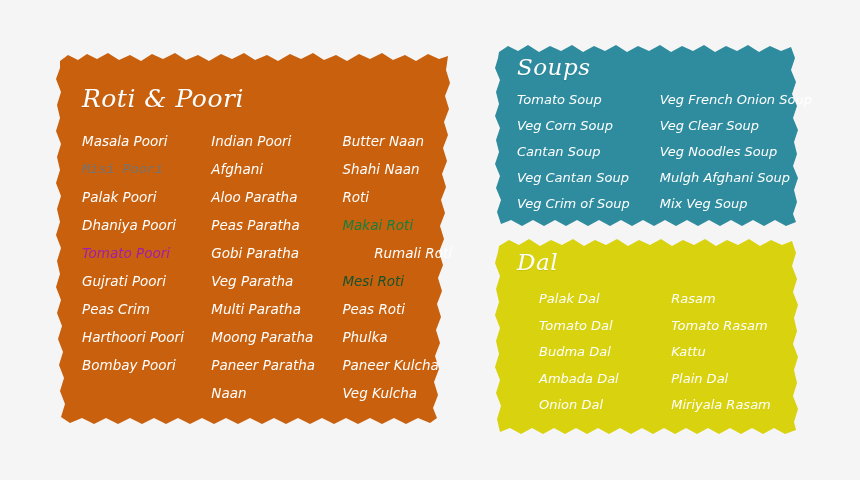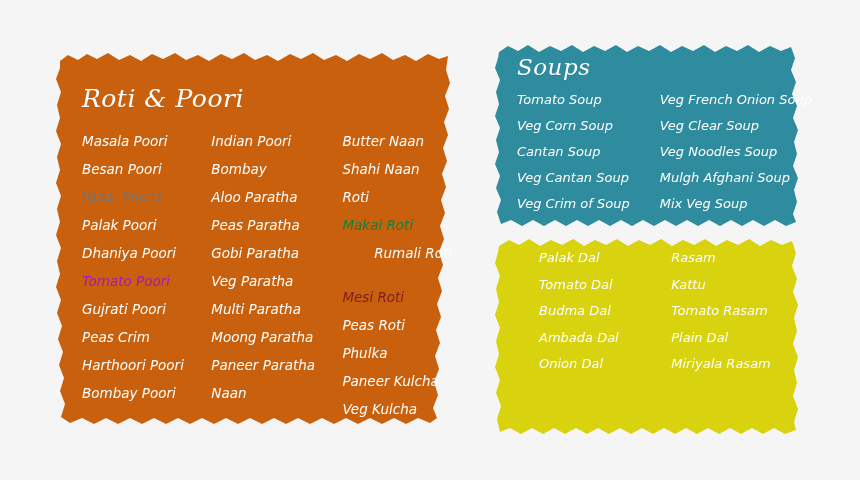--- a/index.html
+++ b/index.html
@@ -163,49 +163,48 @@
           L9,352 L4,339 L8,326 L3,313 L7,300 L2,287 L6,274 L1,261 L5,248
           L0,235 L4,222 L1,209 L5,196 L0,183 L4,170 L1,157 L5,144 L0,131
           L4,118 L1,105 L5,92 L0,79 L4,66 L1,53 L5,40 L0,27 L4,16 Z"></path>
       </svg>
     </div>
     <div class="content">
       <h2 class="panel-title" style="color: rgb(255, 255, 255);">Roti &amp; Poori</h2>
       <div class="cols">
         <div class="col">
           <span class="item" style="color: rgb(255, 255, 255);">Masala Poori</span>
-          <span class="item" style="color: rgb(255, 255, 255);">Besan Poori</span>
           <span class="item" style="color: #737373; font-family: Liberation Mono, monospace;">Misi Poori</span>
           <span class="item" style="color: rgb(255, 255, 255);">Palak Poori</span>
           <span class="item" style="color: rgb(255, 255, 255);">Dhaniya Poori</span>
           <span class="item" style="color: #a21caf;">Tomato Poori</span>
           <span class="item" style="color: rgb(255, 255, 255);">Gujrati Poori</span>
           <span class="item" style="color: rgb(255, 255, 255);">Peas Crim</span>
           <span class="item" style="color: rgb(255, 255, 255);">Harthoori Poori</span>
           <span class="item" style="color: rgb(255, 255, 255);">Bombay Poori</span>
         </div>
         <div class="col">
           <span class="item" style="color: rgb(255, 255, 255);">Indian Poori</span>
-          <span class="item" style="color: rgb(255, 255, 255);">Bombay</span>
+          <span class="item" style="color: rgb(255, 255, 255);">Afghani</span>
           <span class="item" style="color: rgb(255, 255, 255);">Aloo Paratha</span>
           <span class="item" style="color: rgb(255, 255, 255);">Peas Paratha</span>
           <span class="item" style="color: rgb(255, 255, 255);">Gobi Paratha</span>
           <span class="item" style="color: rgb(255, 255, 255);">Veg Paratha</span>
           <span class="item" style="color: rgb(255, 255, 255);">Multi Paratha</span>
           <span class="item" style="color: rgb(255, 255, 255);">Moong Paratha</span>
           <span class="item" style="color: rgb(255, 255, 255);">Paneer Paratha</span>
           <span class="item" style="color: rgb(255, 255, 255);">Naan</span>
         </div>
         <div class="col">
           <span class="item" style="color: rgb(255, 255, 255);">Butter Naan</span>
           <span class="item" style="color: rgb(255, 255, 255);">Shahi Naan</span>
           <span class="item" style="color: rgb(255, 255, 255);">Roti</span>
           <span class="item" style="color: #15803d;">Makai Roti</span>
           <span class="item" style="color: rgb(255, 255, 255); text-align: right;">Rumali Roti</span>
-          <span class="item" style="color: #7f1d1d; margin-top: 16px;">Mesi Roti</span>
+          <span class="item" style="color: #14532d;">Mesi Roti</span>
           <span class="item" style="color: rgb(255, 255, 255);">Peas Roti</span>
           <span class="item" style="color: rgb(255, 255, 255);">Phulka</span>
           <span class="item" style="color: rgb(255, 255, 255);">Paneer Kulcha</span>
           <span class="item" style="color: rgb(255, 255, 255);">Veg Kulcha</span>
         </div>
       </div>
     </div>
   </section>
 
   <section class="panel" id="panel-soups">
@@ -257,32 +256,33 @@
           L303,120 L299,133 L302,146 L298,159 L303,172 L299,185 L301,193
           L290,197 L279,191 L268,197 L257,191 L246,197 L235,191 L224,197
           L213,191 L202,197 L191,191 L180,197 L169,191 L158,197 L147,191
           L136,197 L125,191 L114,197 L103,191 L92,197 L81,191 L70,197
           L59,191 L48,197 L37,191 L26,197 L15,191 L5,195
           L2,182 L6,169 L1,156 L5,143 L0,130 L4,117 L1,104 L5,91 L0,78
           L4,65 L1,52 L5,39 L0,26 L3,15 Z"></path>
       </svg>
     </div>
     <div class="content">
+      <h2 class="panel-title" style="color: rgb(255, 255, 255);">Dal</h2>
       <div class="cols">
         <div class="col">
           <span class="item" style="color: rgb(255, 255, 255);">Palak Dal</span>
           <span class="item" style="color: rgb(255, 255, 255);">Tomato Dal</span>
           <span class="item" style="color: rgb(255, 255, 255);">Budma Dal</span>
           <span class="item" style="color: rgb(255, 255, 255);">Ambada Dal</span>
           <span class="item" style="color: rgb(255, 255, 255);">Onion Dal</span>
         </div>
         <div class="col">
           <span class="item" style="color: rgb(255, 255, 255);">Rasam</span>
+          <span class="item" style="color: rgb(255, 255, 255);">Tomato Rasam</span>
           <span class="item" style="color: rgb(255, 255, 255);">Kattu</span>
-          <span class="item" style="color: rgb(255, 255, 255);">Tomato Rasam</span>
           <span class="item" style="color: rgb(255, 255, 255);">Plain Dal</span>
           <span class="item" style="color: rgb(255, 255, 255);">Miriyala Rasam</span>
         </div>
       </div>
     </div>
   </section>
 
 </div>
 
 </body></html>

